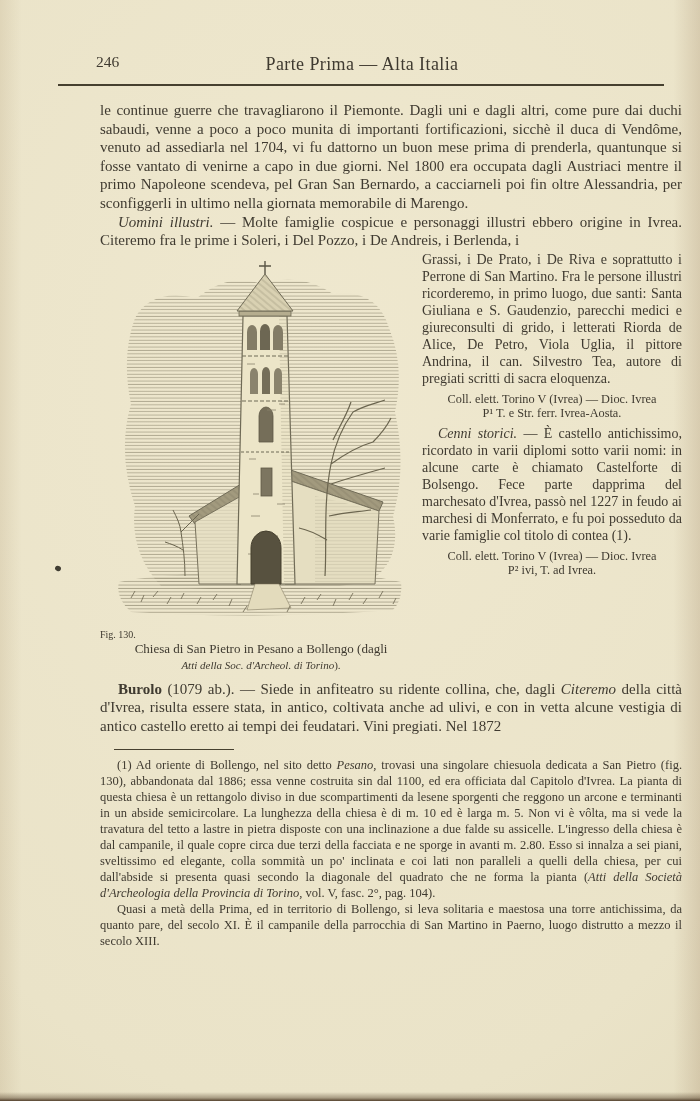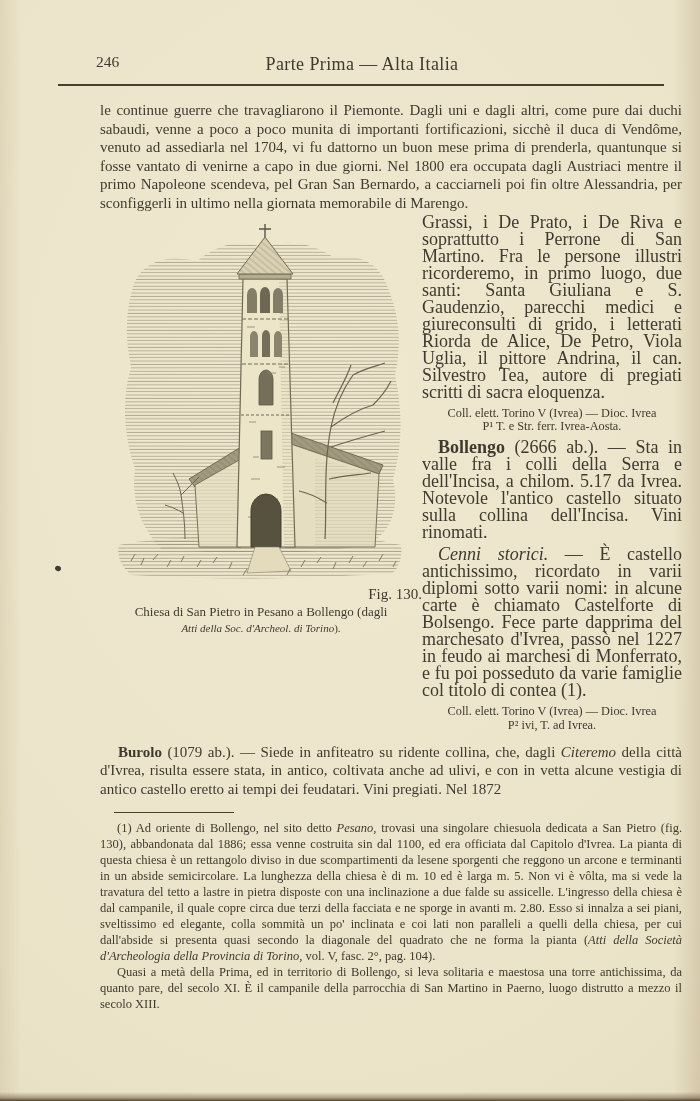--- a/index.html
+++ b/index.html
@@ -21,25 +21,25 @@
   .running-title{position:absolute;left:0;top:54px;width:100%;text-align:center;
     font-size:18px;letter-spacing:.4px;}
   .header-rule{position:absolute;left:58px;top:84px;width:606px;height:2px;background:#46402f;}
   .content{position:absolute;left:100px;top:101px;width:582px;}
   .body{font-size:15px;line-height:18.6px;margin:0;}
   .just{text-align:justify;}
   .indent{text-indent:18px;}
   .two-col{display:flex;margin-top:1px;}
   .fig{width:322px;margin:0;flex:none;}
   .fig svg{display:block;margin:3px 0 0 1px;}
-  .fig-label{text-align:right;font-size:15px;margin-top:1px;}
+  .fig-label{text-align:left;font-size:10px;margin-top:7px;}
   .fig-cap{text-align:center;font-size:13px;line-height:16.5px;margin-top:1px;}
   .fig-cap .cap2{font-size:11px;}
   .right-col{flex:1;min-width:0;}
-  .right-col .body{font-size:18px;line-height:17px;}
+  .right-col .body{font-size:14px;line-height:17px;}
   .right-col .indent{text-indent:16px;margin-top:5px;}
   .coll{font-size:12.3px;line-height:13.8px;text-align:center;margin:6px 0 4px;}
   .it{font-style:italic;}
   .bold{font-weight:bold;}
   .burolo{margin-top:6px;}
   .fn-rule{width:120px;height:0;border:none;border-top:1.5px solid #46402f;margin:13px 0 7px 14px;}
   .fn{font-size:12.5px;line-height:16px;margin:0;text-align:justify;text-indent:17px;}
   .ink-dot{position:absolute;left:55px;top:566px;width:6px;height:5px;background:#2e2a22;
     border-radius:50%;transform:rotate(18deg);opacity:.9;}
 </style>
@@ -51,20 +51,21 @@
   <div class="edge-bottom"></div>
 
   <span class="pagenum">246</span>
   <div class="running-title">Parte Prima — Alta Italia</div>
   <div class="header-rule"></div>
 
   <main class="content">
 
     <p class="body just">le continue guerre che travagliarono il Piemonte. Dagli uni e dagli altri, come pure dai duchi sabaudi, venne a poco a poco munita di importanti fortificazioni, sicchè il duca di Vendôme, venuto ad assediarla nel 1704, vi fu dattorno un buon mese prima di prenderla, quantunque si fosse vantato di venirne a capo in due giorni. Nel 1800 era occupata dagli Austriaci mentre il primo Napoleone scendeva, pel Gran San Bernardo, a cacciarneli poi fin oltre Alessandria, per sconfiggerli in ultimo nella giornata memorabile di Marengo.</p>
 
+    <p class="body just indent"><span class="it">Uomini illustri.</span><span> — Molte famiglie cospicue e personaggi illustri ebbero origine in Ivrea. Citeremo fra le prime i Soleri, i Del Pozzo, i De Andreis, i Berlenda, i</span></p>
 
     <div class="two-col">
 
       <figure class="fig">
         <svg width="316" height="368" viewBox="0 0 316 368">
           <defs>
             <pattern id="hatchH" width="7" height="3.4" patternUnits="userSpaceOnUse">
               <line x1="0" y1="1.2" x2="7" y2="1.2" stroke="#8f8971" stroke-width="0.8"></line>
             </pattern>
             <pattern id="hatchD" width="5" height="5" patternUnits="userSpaceOnUse" patternTransform="rotate(40)">
@@ -124,21 +125,20 @@
           <div class="fig-label">Fig. 130.</div>
           <div class="fig-cap"><span>Chiesa di San Pietro in Pesano a Bollengo (dagli</span><br>
             <span class="cap2"><span class="it">Atti della Soc. d'Archeol. di Torino</span><span>).</span></span>
           </div>
         </figcaption>
       </figure>
 
       <div class="right-col">
         <p class="body just">Grassi, i De Prato, i De Riva e soprattutto i Perrone di San Martino. Fra le persone illustri ricorderemo, in primo luogo, due santi: Santa Giuliana e S. Gaudenzio, parecchi medici e giureconsulti di grido, i letterati Riorda de Alice, De Petro, Viola Uglia, il pittore Andrina, il can. Silvestro Tea, autore di pregiati scritti di sacra eloquenza.</p>
         <p class="coll"><span>Coll. elett. Torino V (Ivrea) — Dioc. Ivrea</span><br><span>P¹ T. e Str. ferr. Ivrea-Aosta.</span></p>
-        <p class="body just indent"><span class="bold">Bollengo</span><span> (2666 ab.). — Sta in valle fra i colli della Serra e dell'Incisa, a chilom. 5.17 da Ivrea. Notevole l'antico castello situato sulla collina dell'Incisa. Vini rinomati.</span></p>
         <p class="body just indent"><span class="it">Cenni storici.</span><span> — È castello antichissimo, ricordato in varii diplomi sotto varii nomi: in alcune carte è chiamato Castelforte di Bolsengo. Fece parte dapprima del marchesato d'Ivrea, passò nel 1227 in feudo ai marchesi di Monferrato, e fu poi posseduto da varie famiglie col titolo di contea (1).</span></p>
         <p class="coll"><span>Coll. elett. Torino V (Ivrea) — Dioc. Ivrea</span><br><span>P² ivi, T. ad Ivrea.</span></p>
       </div>
     </div>
 
     <p class="body just indent burolo"><span class="bold">Burolo</span><span> (1079 ab.). — Siede in anfiteatro su ridente collina, che, dagli </span><span class="it">Citeremo</span><span> della città d'Ivrea, risulta essere stata, in antico, coltivata anche ad ulivi, e con in vetta alcune vestigia di antico castello eretto ai tempi dei feudatari. Vini pregiati. Nel 1872</span></p>
 
     <div class="fn-rule"></div>
 
     <div class="footnotes">

